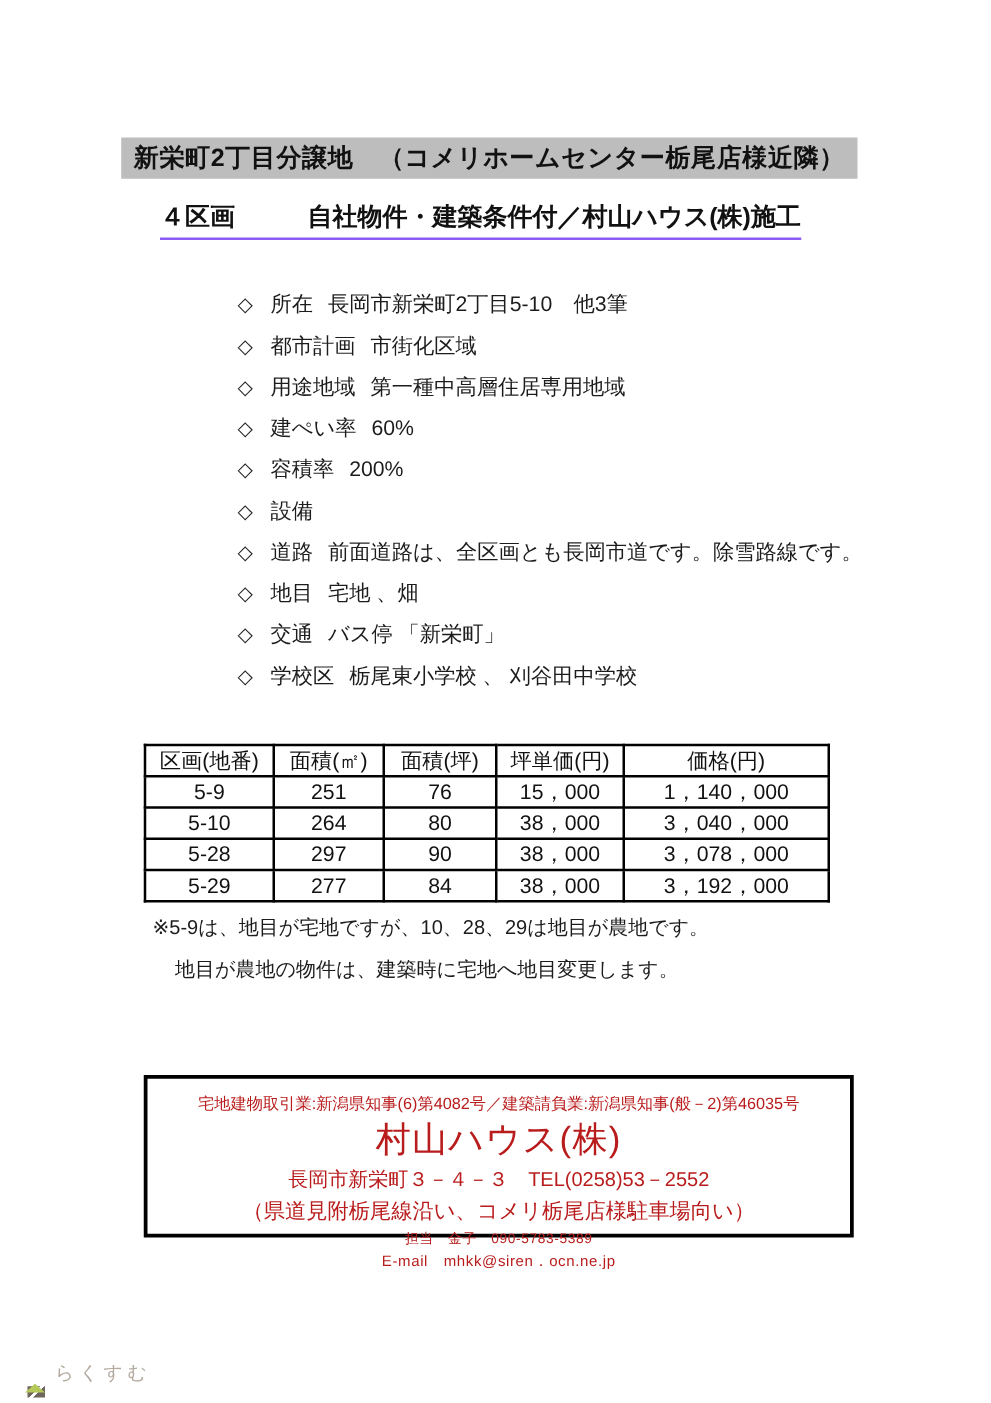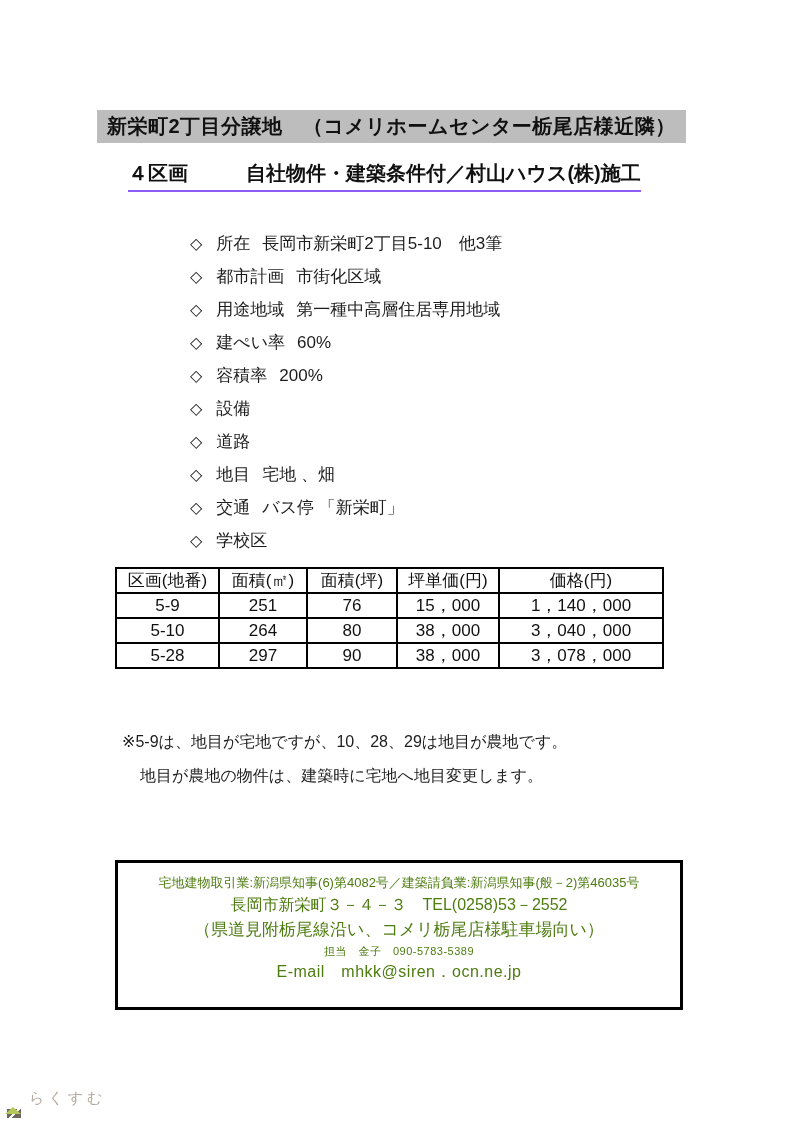--- a/index.html
+++ b/index.html
@@ -55,21 +55,21 @@
   .details .diamond {
     font-size: 16px;
     margin-right: 14px;
     color: #222;
   }
   .details .dvalue { margin-left: 12px; }
 
   
   .price-table {
     position: absolute;
-    left: 115px; top: 567px;
+    left: 115px; top: 595px;
     border-collapse: collapse;
     font-size: 17px;
     color: #111;
   }
   .price-table th, .price-table td {
     border: 2px solid #000;
     text-align: center;
     vertical-align: middle;
     padding: 0;
   }
@@ -88,36 +88,36 @@
     font-size: 16px;
     color: #1c1c1c;
   }
   .notes div { height: 34px; display: flex; align-items: center; white-space: nowrap; }
   .notes .indent { padding-left: 18px; }
 
   
   .company-box {
     position: absolute;
     left: 115px; top: 860px;
-    width: 568px; height: 150px;
+    width: 568px; height: 130px;
     border: 3px solid #000;
     text-align: center;
-    color: #4d7c0f;
+    color: #b91c1c;
   }
   .company-box .license  { margin-top: 11px; font-size: 13px; white-space: nowrap; }
   .company-box .name     { margin-top: 1px;  font-size: 28px; letter-spacing: 1px; }
   .company-box .address  { margin-top: 3px;  font-size: 16px; }
   .company-box .landmark { margin-top: 2px;  font-size: 17px; }
   .company-box .contact  { margin-top: 3px;  font-size: 11px; letter-spacing: 0.5px; }
-  .company-box .email    { margin-top: 3px;  font-size: 16px; letter-spacing: 0.5px; }
+  .company-box .email    { margin-top: 3px;  font-size: 12px; letter-spacing: 0.5px; }
 
   
   .watermark {
     position: absolute;
-    left: 5px; top: 1089px;
+    left: 20px; top: 1089px;
     display: flex; align-items: center;
   }
   .logo-icon { width: 17px; height: 18px; margin-right: 7px; }
   .logo-roof {
     width: 0; height: 0; margin: 0 auto;
     border-left: 8px solid transparent;
     border-right: 8px solid transparent;
     border-bottom: 7px solid #b5c85a;
   }
   .logo-base {
@@ -167,34 +167,36 @@
     <span>容積率</span>
     <span class="dvalue">200%</span>
   </li>
   <li>
     <span class="diamond">◇</span>
     <span>設備</span>
   </li>
   <li>
     <span class="diamond">◇</span>
     <span>道路</span>
+    <span class="dvalue">前面道路は、全区画とも長岡市道です。除雪路線です。</span>
   </li>
   <li>
     <span class="diamond">◇</span>
     <span>地目</span>
     <span class="dvalue">宅地 、畑</span>
   </li>
   <li>
     <span class="diamond">◇</span>
     <span>交通</span>
     <span class="dvalue">バス停 「新栄町」</span>
   </li>
   <li>
     <span class="diamond">◇</span>
     <span>学校区</span>
+    <span class="dvalue">栃尾東小学校 、 刈谷田中学校</span>
   </li>
 </ul>
 
 <table class="price-table">
   <colgroup>
     <col class="col-lot">
       <col class="col-sqm">
       <col class="col-tsubo">
       <col class="col-unit">
       <col class="col-price">
@@ -223,30 +225,38 @@
       <td>38，000</td>
       <td>3，040，000</td>
     </tr>
     <tr>
       <td>5-28</td>
       <td>297</td>
       <td>90</td>
       <td>38，000</td>
       <td>3，078，000</td>
     </tr>
+    <tr>
+      <td>5-29</td>
+      <td>277</td>
+      <td>84</td>
+      <td>38，000</td>
+      <td>3，192，000</td>
+    </tr>
   </tbody>
 </table>
 
 <div class="notes">
   <div>※5-9は、地目が宅地ですが、10、28、29は地目が農地です。</div>
   <div class="indent">地目が農地の物件は、建築時に宅地へ地目変更します。</div>
 </div>
 
 <div class="company-box">
   <div class="license">宅地建物取引業:新潟県知事(6)第4082号／建築請負業:新潟県知事(般－2)第46035号</div>
+  <div class="name">村山ハウス(株)</div>
   <div class="address">長岡市新栄町３－４－３　TEL(0258)53－2552</div>
   <div class="landmark">（県道見附栃尾線沿い、コメリ栃尾店様駐車場向い）</div>
   <div class="contact">担当　金子　090-5783-5389</div>
   <div class="email">E-mail　mhkk@siren．ocn.ne.jp</div>
 </div>
 
 <div class="watermark">
   <span class="logo-icon">
     <span class="logo-roof"></span>
     <span class="logo-base" style="display:block;"></span>

